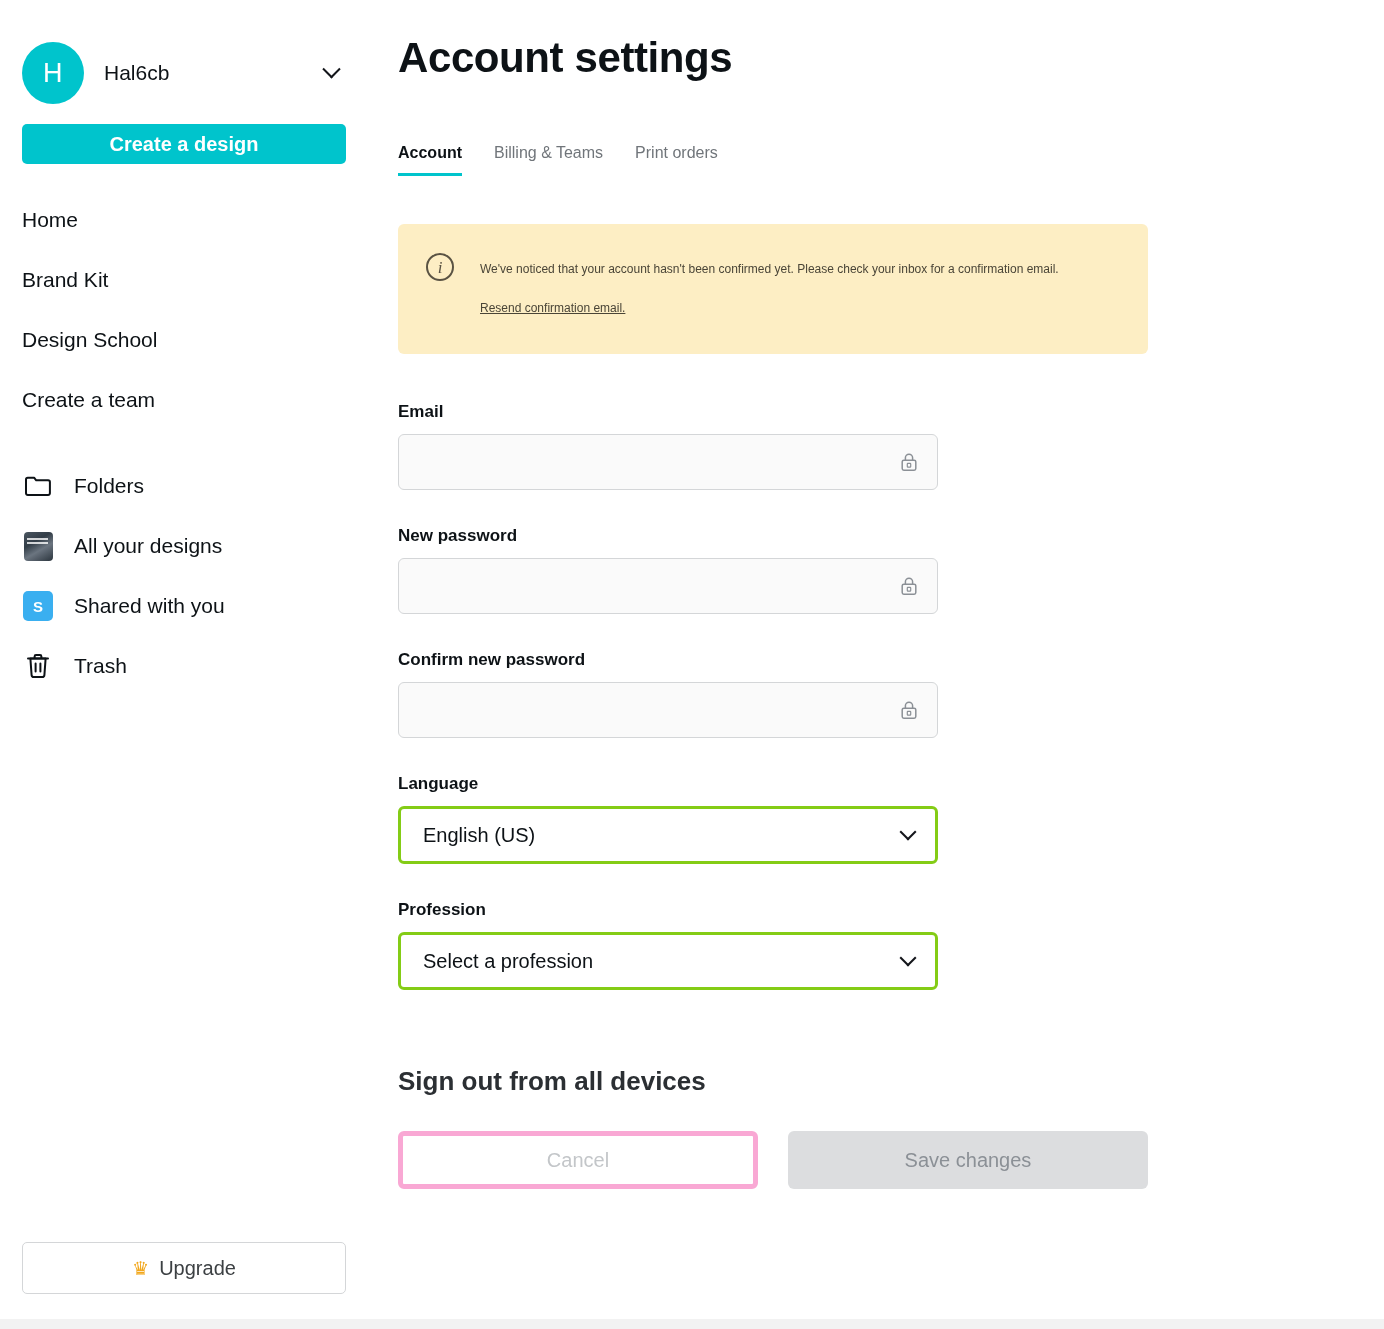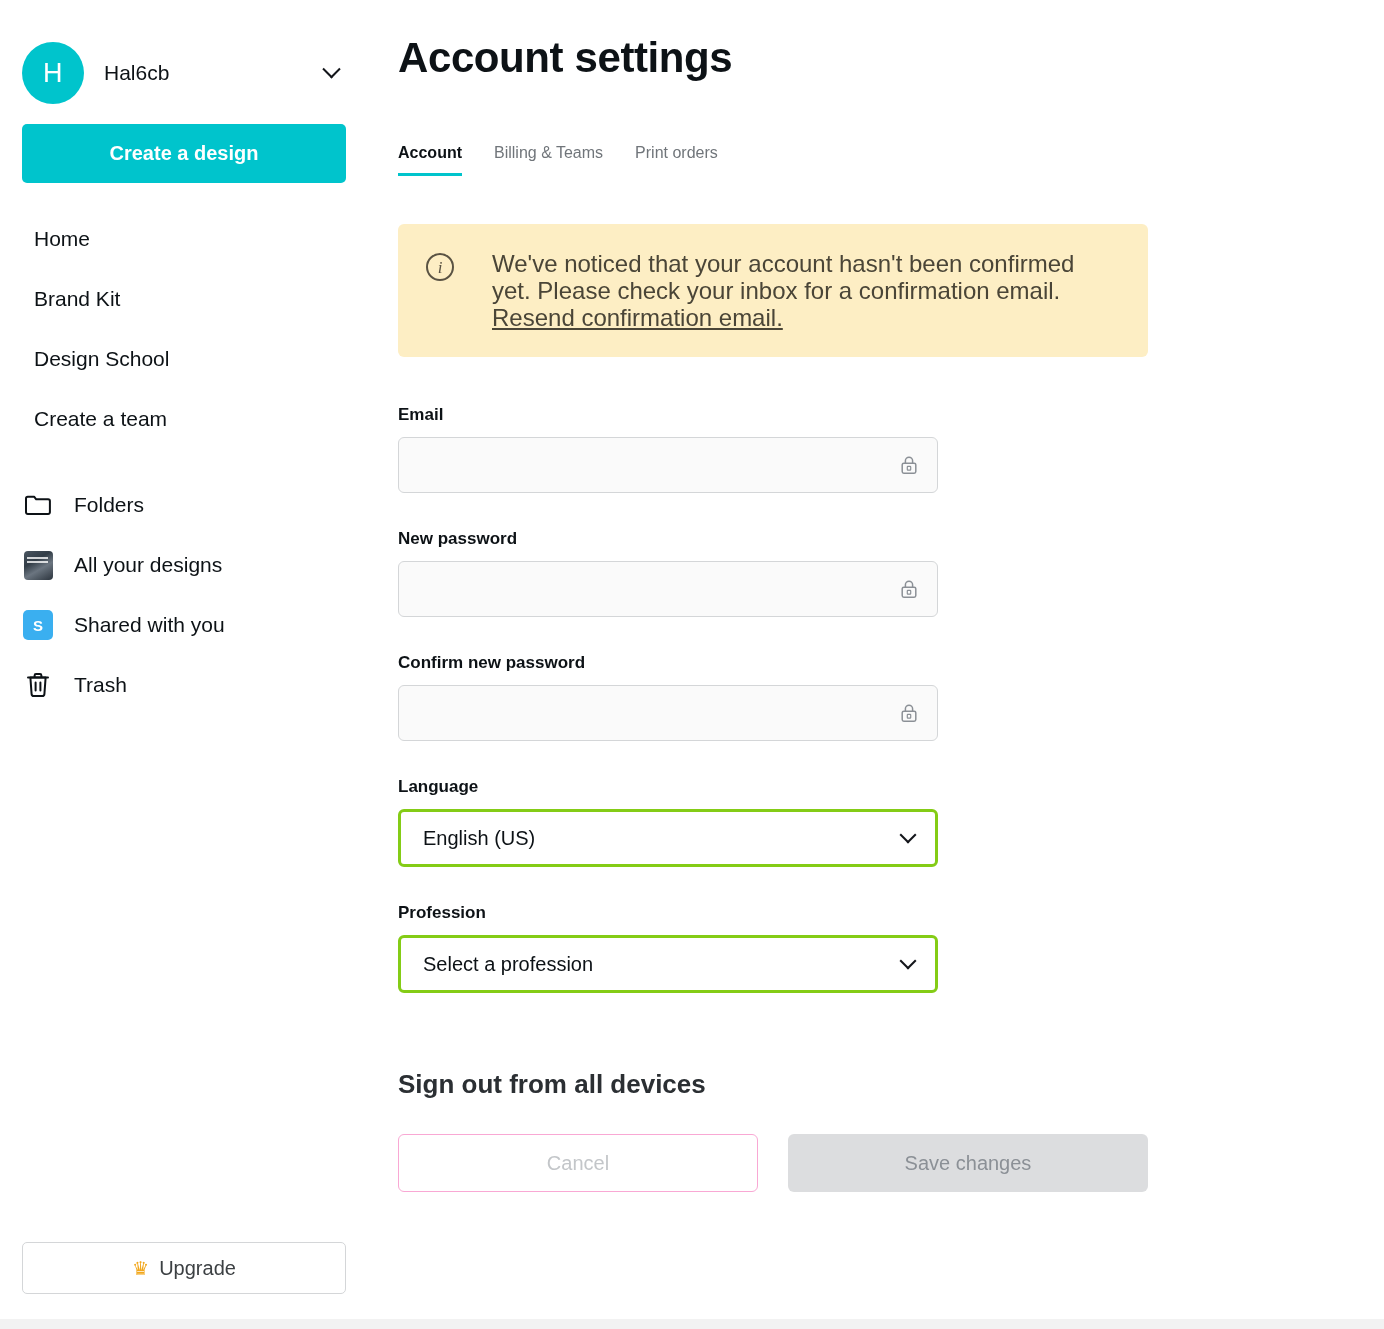--- a/index.html
+++ b/index.html
@@ -57,42 +57,41 @@
   .chev-wrap { width: 26px; height: 26px; display:flex; align-items:center; justify-content:center; }
   .chev {
     width: 13px; height: 13px;
     border-right: 2.6px solid #13151a;
     border-bottom: 2.6px solid #13151a;
     transform: rotate(45deg) translate(-3px,-3px);
   }
 
   .create-btn {
     margin: 16px 22px 0 22px;
-    height: 59px;
+    height: 40px;
     background: #00c4cc;
     color: #ffffff;
     border: none;
     border-radius: 5px;
     font-size: 20px;
     font-weight: bold;
     font-family: inherit;
     cursor: pointer;
     display: flex; align-items: center; justify-content: center;
     width: 324px;
   }
 
   .nav-main { margin-top: 26px; padding: 0 22px; }
   .nav-main .nav-item {
     font-size: 21px;
     color: #0d1216;
     height: 60px;
     display: flex;
     align-items: center;
     cursor: pointer;
-    margin-left: 12px;
   }
 
   .nav-sec { margin-top: 26px; padding: 0 22px; text-align: center; }
   .nav-sec .nav-item {
     height: 60px;
     display: flex;
     align-items: center;
     cursor: pointer;
   }
   .nav-sec .nav-label {
@@ -204,23 +203,23 @@
     flex-shrink: 0;
     display:flex; align-items:center; justify-content:center;
     font-size: 17px;
     font-family: "Liberation Serif", serif;
     font-style: italic;
     color: #5a5343;
     margin-top: 3px;
     line-height: 1;
   }
   .banner-text {
-    margin-left: 38px;
-    font-size: 24px;
-    line-height: 27px;
+    margin-left: 26px;
+    font-size: 12px;
+    line-height: 39px;
     color: #4a4537;
     max-width: 600px;
   }
   .banner-link {
     color: #4a4537;
     text-decoration: underline;
     cursor: pointer;
   }
 
   .form { padding-left: 30px; margin-top: 48px; }
@@ -290,21 +289,21 @@
 
   .actions {
     display: flex;
     gap: 30px;
     padding-left: 30px;
     margin-top: 34px;
   }
   .btn-cancel {
     width: 360px; height: 58px;
     background: #ffffff;
-    border: 1px solid #f9a8d4;
+    border: 5px solid #f9a8d4;
     border-radius: 6px;
     font-family: inherit;
     font-size: 20px;
     color: #c3c6c9;
     cursor: pointer;
   }
   .btn-save {
     width: 360px; height: 58px;
     background: #dcdddf;
     border: none;

